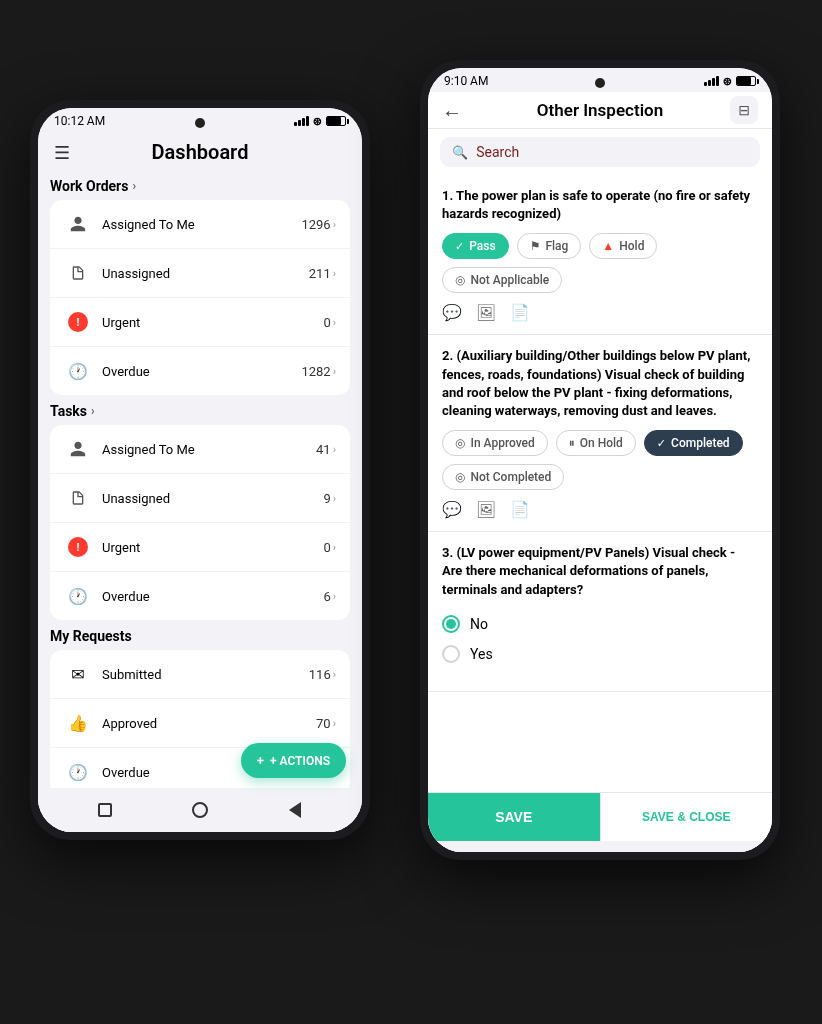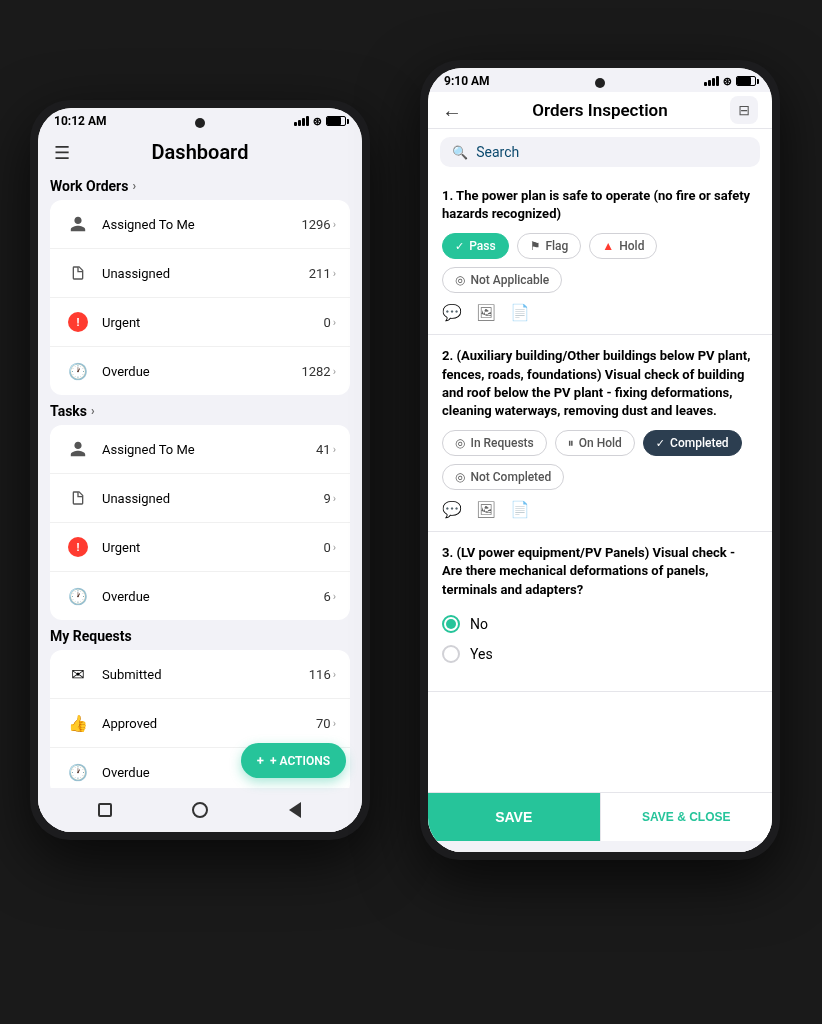--- a/index.html
+++ b/index.html
@@ -59,21 +59,21 @@
     
     .status-bar {
       display: flex;
       justify-content: space-between;
       align-items: center;
       padding: 6px 16px 4px;
       font-size: 11px;
       font-weight: 600;
       background: #f2f2f7;
     }
-    .status-bar .time { font-weight: 700; font-size: 12px; }
+    .status-bar .time { font-weight: 400; font-size: 12px; }
     .status-icons { display: flex; gap: 4px; align-items: center; }
     .signal-bars { display: flex; gap: 1px; align-items: flex-end; }
     .signal-bar { width: 3px; background: #000; border-radius: 1px; }
     .wifi-icon { font-size: 11px; }
     .battery-icon {
       width: 20px; height: 10px; border: 1.5px solid #000; border-radius: 2px;
       position: relative; display: inline-block;
     }
     .battery-icon::after {
       content: ''; position: absolute; right: -4px; top: 2px;
@@ -235,21 +235,21 @@
     .search-bar {
       margin: 8px 12px;
       background: #f2f2f7;
       border-radius: 10px;
       padding: 7px 12px;
       display: flex;
       align-items: center;
       gap: 8px;
     }
     .search-icon { color: #8e8e93; font-size: 13px; }
-    .search-text { color: #0c4a6e; font-size: 14px; }
+    .search-text { color: #7f1d1d; font-size: 14px; }
 
     .question-block {
       padding: 12px 14px;
       border-bottom: 1px solid #e5e5ea;
     }
     .question-text {
       font-size: 13px;
       color: #000;
       line-height: 1.4;
       margin-bottom: 10px;
@@ -529,21 +529,21 @@
         </div>
         <span class="wifi-icon">⊛</span>
         <div class="battery-icon">
           <div class="battery-fill"></div>
         </div>
       </div>
     </div>
 
     <div class="inspection-header">
       <span class="back-arrow">←</span>
-      <span class="inspection-title">Orders Inspection</span>
+      <span class="inspection-title">Other Inspection</span>
       <div class="filter-btn">
         <div class="filter-icon">⊟</div>
       </div>
     </div>
 
     <div class="inspection-content">
 
       <div class="search-bar">
         <span class="search-icon">🔍</span>
         <span class="search-text">Search</span>
@@ -578,21 +578,21 @@
         </div>
       </div>
 
       <div class="question-block">
         <div class="question-text">
           <strong>2. (Auxiliary building/Other buildings below PV plant, fences, roads, foundations) Visual check of building and roof below the PV plant - fixing deformations, cleaning waterways, removing dust and leaves.</strong>
         </div>
         <div class="option-row">
           <div class="option-btn inactive">
             <span>◎</span>
-            <span>In Requests</span>
+            <span>In Approved</span>
           </div>
           <div class="option-btn inactive">
             <span>⏸</span>
             <span>On Hold</span>
           </div>
           <div class="option-btn active-completed">
             <span style="font-size:11px;">✓</span>
             <span>Completed</span>
           </div>
           <div class="option-btn inactive">

